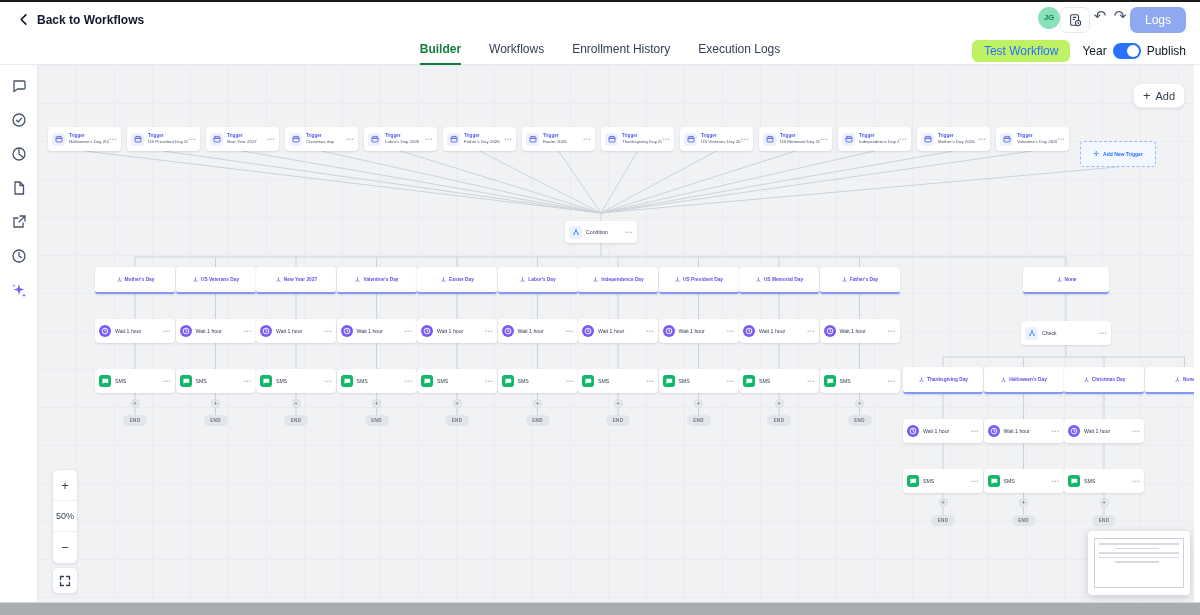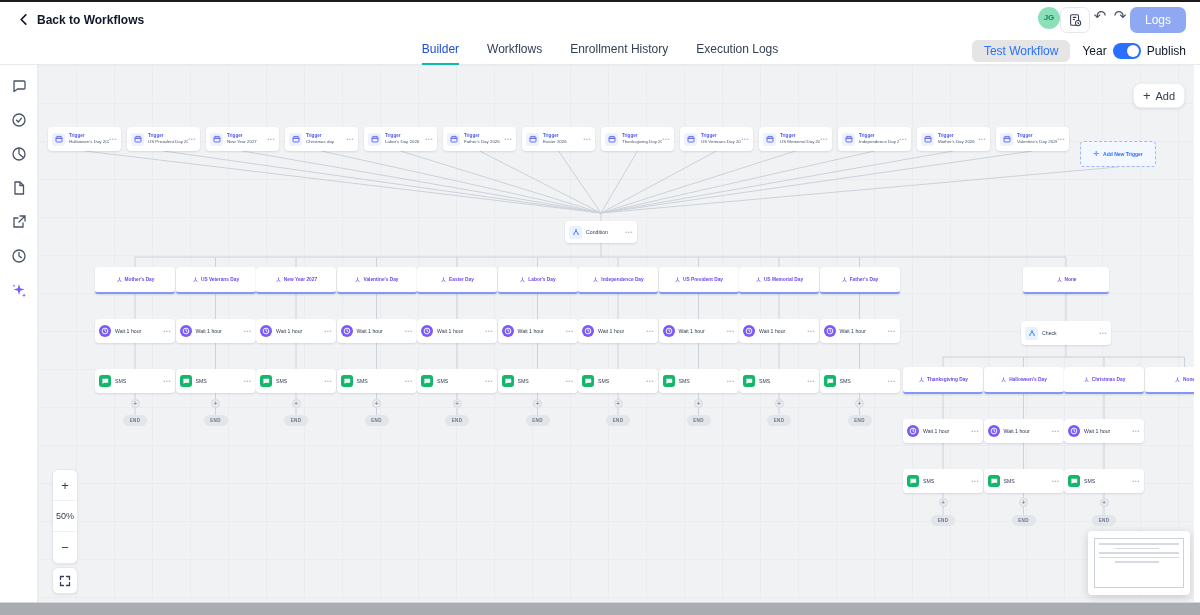--- a/index.html
+++ b/index.html
@@ -19,23 +19,23 @@
   .iconbtn { width:30px; height:26px; border:1px solid #e4e7ec; border-radius:7px; background:#fff; display:flex; align-items:center; justify-content:center; cursor:pointer; }
   .arrowbtn { font-size:15px; color:#475467; cursor:pointer; width:20px; text-align:center; }
   .saved-btn { background:#8fa8f2; color:#fff; font-size:12px; font-weight:500; border:none; border-radius:7px; padding:6px 15px; cursor:default; }
 
   
   .toolbar { position:absolute; left:0; top:37px; width:1200px; height:28px; background:#fff; border-bottom:1px solid #e8eaee; z-index:40; }
   .builder-select { position:absolute; left:20px; top:0px; height:24px; border:1px solid #d0d5dd; border-radius:7px; background:#fff; display:flex; align-items:center; gap:14px; padding:0 10px; font-size:11px; color:#344054; cursor:pointer; }
   .bs-chev { color:#98a2b3; font-size:9px; }
   .tabs { position:absolute; left:0; right:0; top:0; height:28px; display:flex; justify-content:center; gap:28px; }
   .tab { font-size:12px; color:#344054; padding-top:5px; height:28px; cursor:pointer; }
-  .tab.active { color:#1d4ed8; font-weight:400; border-bottom:2px solid #14b8a6; }
+  .tab.active { color:#15803d; font-weight:700; border-bottom:2px solid #15803d; }
   .tb2-right { position:absolute; right:14px; top:0; height:28px; display:flex; align-items:center; gap:12px; }
-  .test-wf { background:#e5e5e5; color:#2970ff; font-size:12px; font-weight:500; border-radius:6px; padding:4px 12px; cursor:pointer; }
+  .test-wf { background:#bef264; color:#2970ff; font-size:12px; font-weight:500; border-radius:6px; padding:4px 12px; cursor:pointer; }
   .draft-pub { display:flex; align-items:center; gap:6px; font-size:12px; color:#101828; font-weight:500; }
   .switch { width:28px; height:16px; background:#2970ff; border-radius:9px; position:relative; cursor:pointer; }
   .switch .knob { position:absolute; right:2px; top:2px; width:12px; height:12px; background:#fff; border-radius:50%; }
 
   
   .sidebar { position:absolute; left:0; top:65px; width:38px; height:537px; background:#fff; border-right:1px solid #ececf0; z-index:30; display:flex; flex-direction:column; align-items:center; padding-top:12px; gap:16px; }
   .sb-icon { width:18px; height:18px; display:flex; align-items:center; justify-content:center; cursor:pointer; }
 
   
   .canvas { position:absolute; left:38px; top:65px; width:1156px; height:537px; overflow:hidden;

